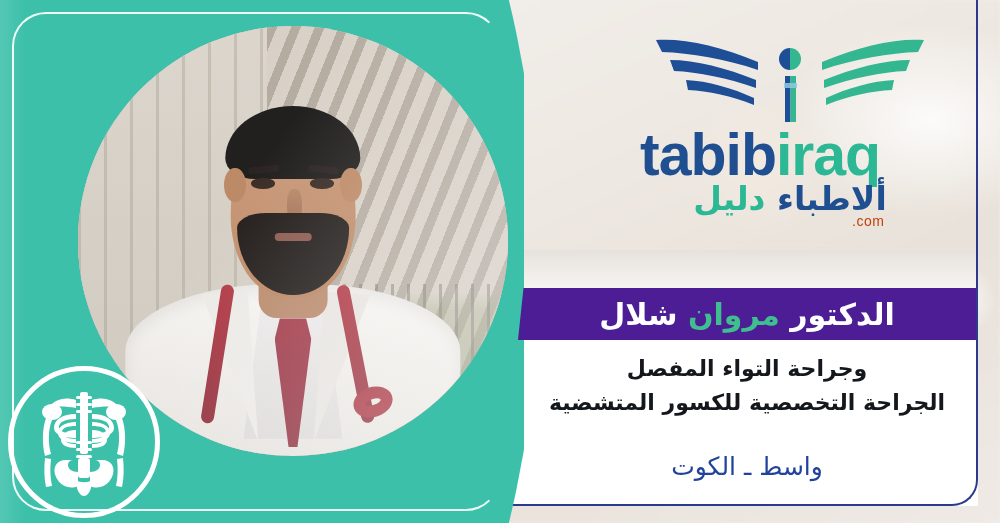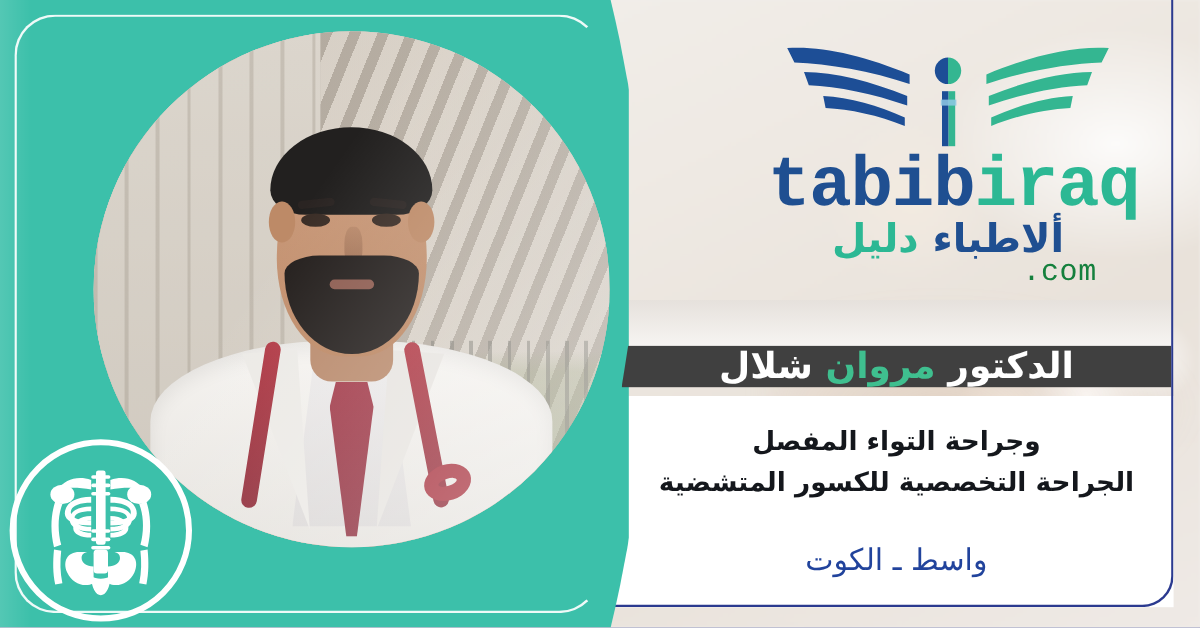--- a/index.html
+++ b/index.html
@@ -235,46 +235,46 @@
     border-radius:50%;
   }
   .skel-svg { position:absolute; left:24px; top:20px; }
 
   
   .logo { position:absolute; left:640px; top:26px; width:300px; height:205px; }
   .logo-wings { position:absolute; left:14px; top:0; }
   .logo-word {
     position:absolute; left:0; top:100px; width:300px;
     direction:ltr;
-    font-family:Liberation Mono, monospace;
+    font-family:Liberation Sans, sans-serif;
     font-size:59px; font-weight:bold; letter-spacing:-1px;
     line-height:1;
     white-space:nowrap;
   }
   .w-blue { color:#1f4f91; }
   .w-teal { color:#2cb894; }
   .w-com {
     position:absolute; left:212px; top:88px;
     direction:ltr;
-    font-size:25px; color:#15803d; font-weight:normal;
+    font-size:14px; color:#c2410c; font-weight:normal;
     letter-spacing:.5px;
   }
   .logo-tag {
     position:absolute; left:0; top:156px; width:300px;
     text-align:center;
     font-size:33px; font-weight:bold; line-height:1;
     white-space:nowrap;
   }
   .t-teal { color:#2cb894; }
   .t-blue { color:#1f4f91; }
 
   
   .name-banner {
-    position:absolute; left:518px; top:288px; width:458px; height:35px;
-    background:#404040;
+    position:absolute; left:518px; top:288px; width:458px; height:52px;
+    background:#4c1d95;
     box-shadow:0 3px 6px rgba(0,0,0,.18);
     display:flex; align-items:center; justify-content:center;
     clip-path:polygon(1.2% 0, 100% 0, 100% 100%, 0% 100%);
   }
   .name-text {
     font-size:30px; font-weight:bold; color:#ffffff;
     white-space:nowrap; letter-spacing:0;
   }
   .name-mid { color:#3fbf8f; }
 

